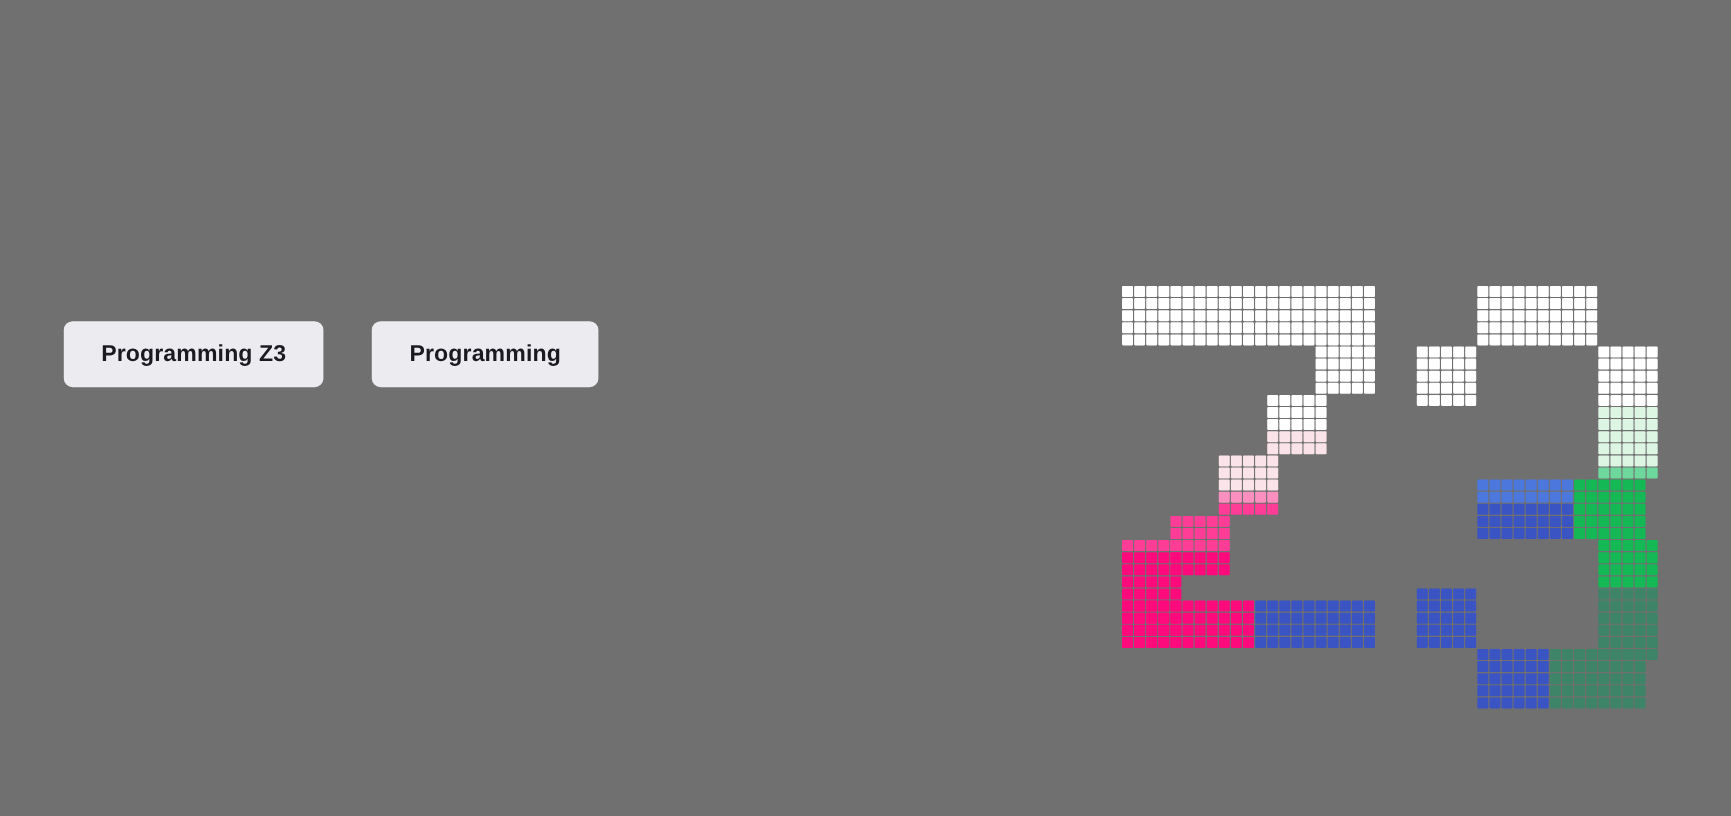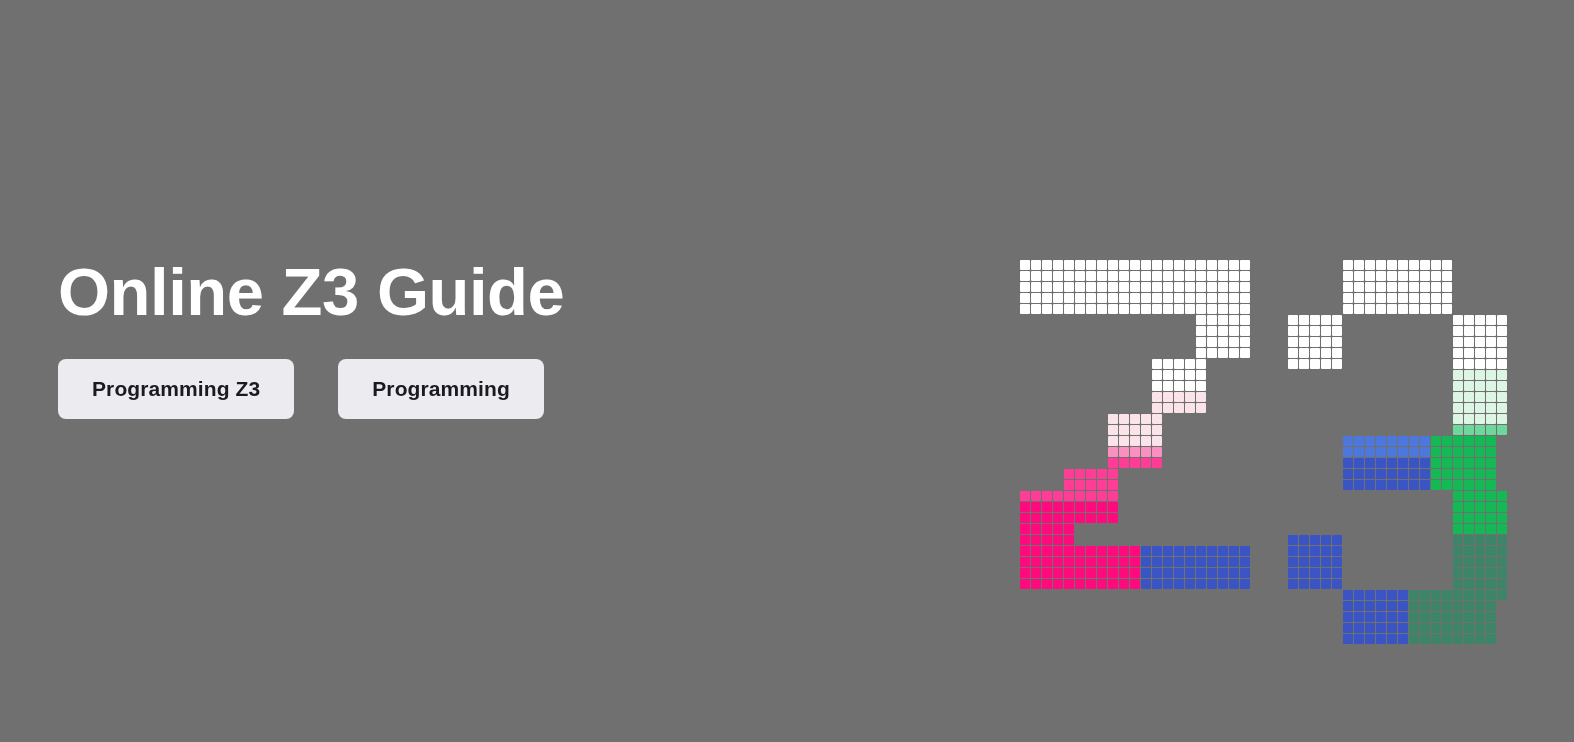--- a/index.html
+++ b/index.html
@@ -91,21 +91,20 @@
     height: 10px;
     border-radius: 1px;
   }
 </style>
 </head>
 <body>
 
 <div class="hero">
 
   <div class="hero-left">
-    <h1 class="page-title">Online Z3 Guide</h1>
 
     <div class="cta-row">
       <button class="cta-btn">Programming Z3</button>
       <button class="cta-btn">Programming</button>
     </div>
   </div>
 
   <div class="logo-wrap">
     <div class="glyph" id="glyph-7">
         <div class="pixel" style="left: 0px; top: 0px; background: rgb(255, 255, 255);"></div>

